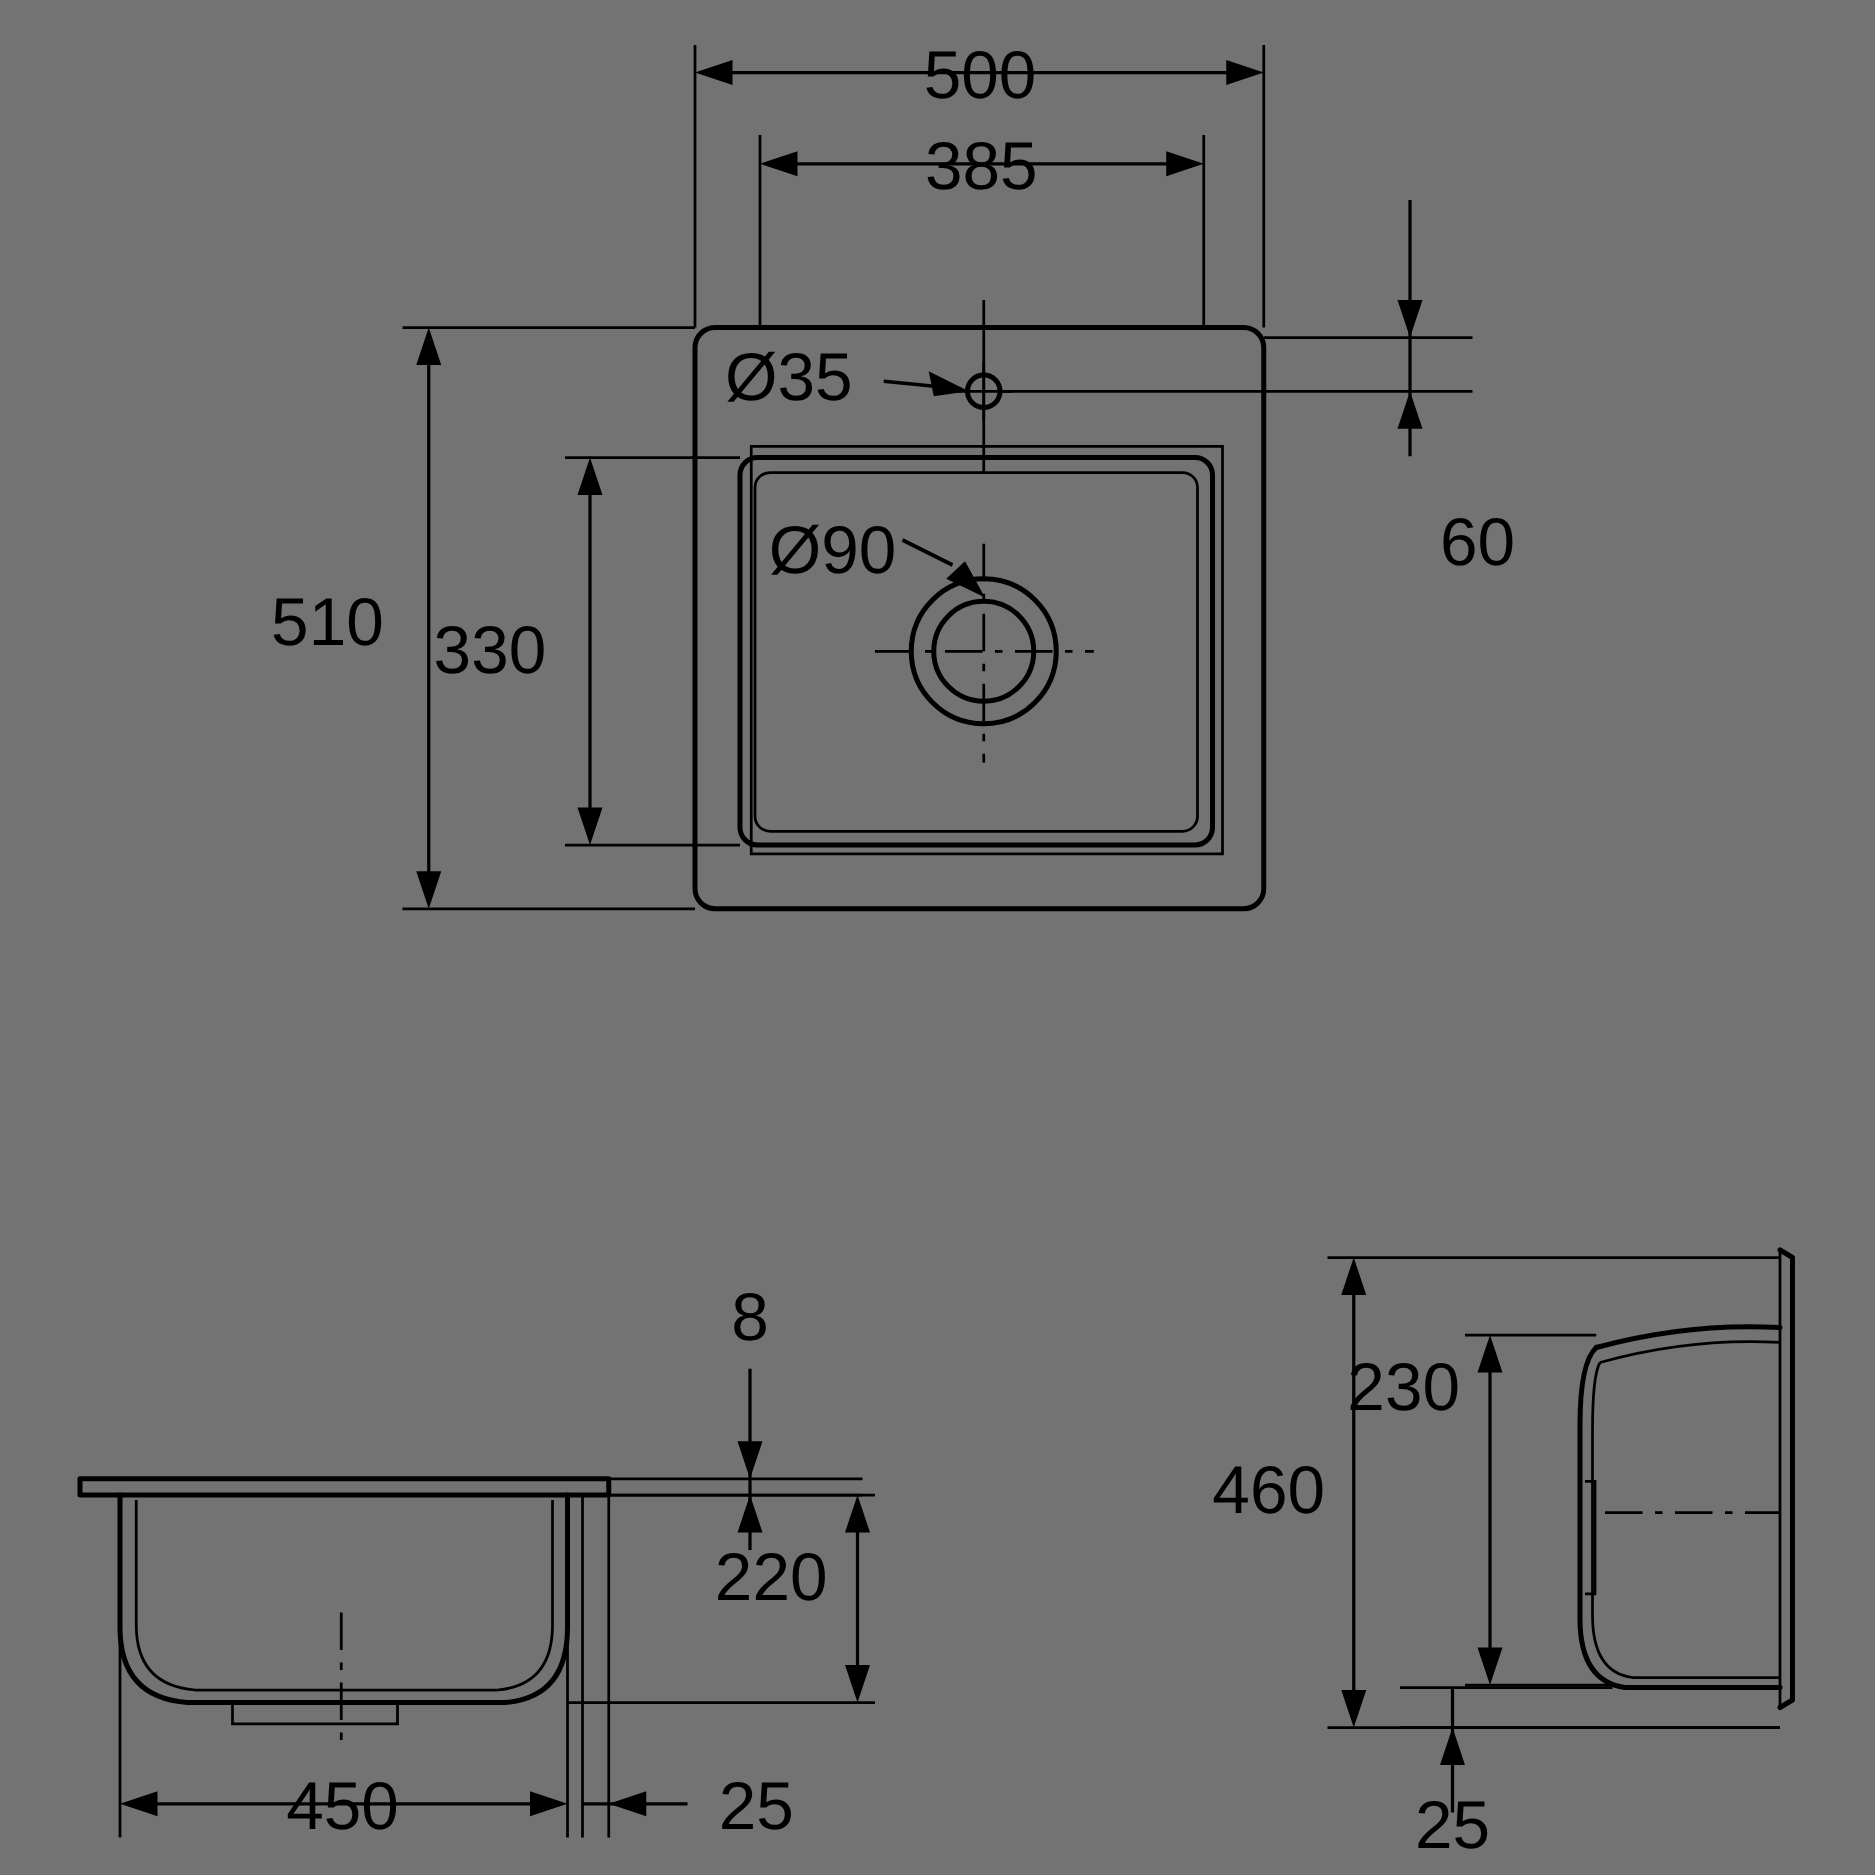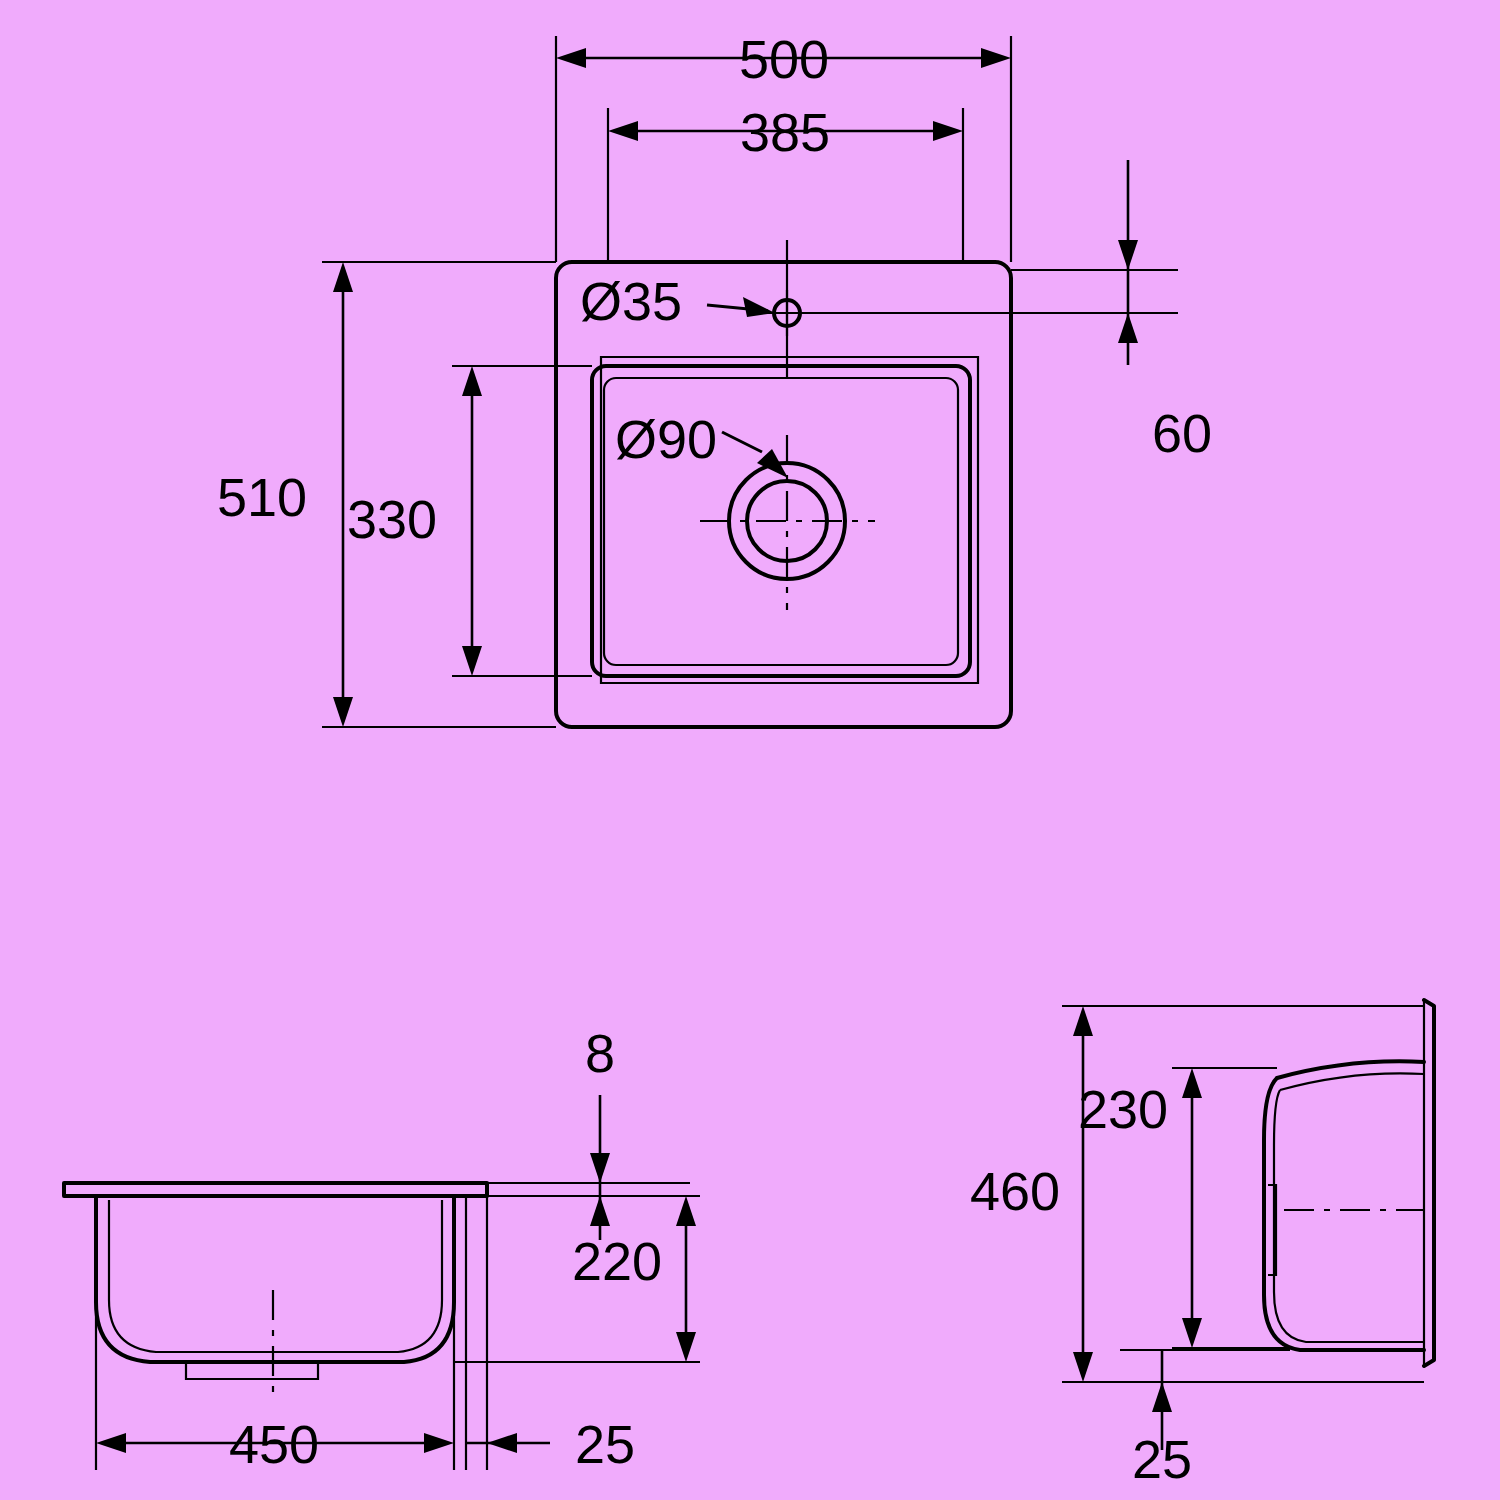--- a/index.html
+++ b/index.html
@@ -4,21 +4,21 @@
 <style>
   html, body {
     margin: 0;
     padding: 0;
     background: #ffffff;
   }
   #sheet {
     position: relative;
     width: 1500px;
     height: 1500px;
-    background: #f0abfc;
+    background: #737373;
     font-family: "Liberation Sans", sans-serif;
     overflow: hidden;
   }
   #sheet svg {
     position: absolute;
     top: 0;
     left: 0;
     width: 1500px;
     height: 1500px;
   }

